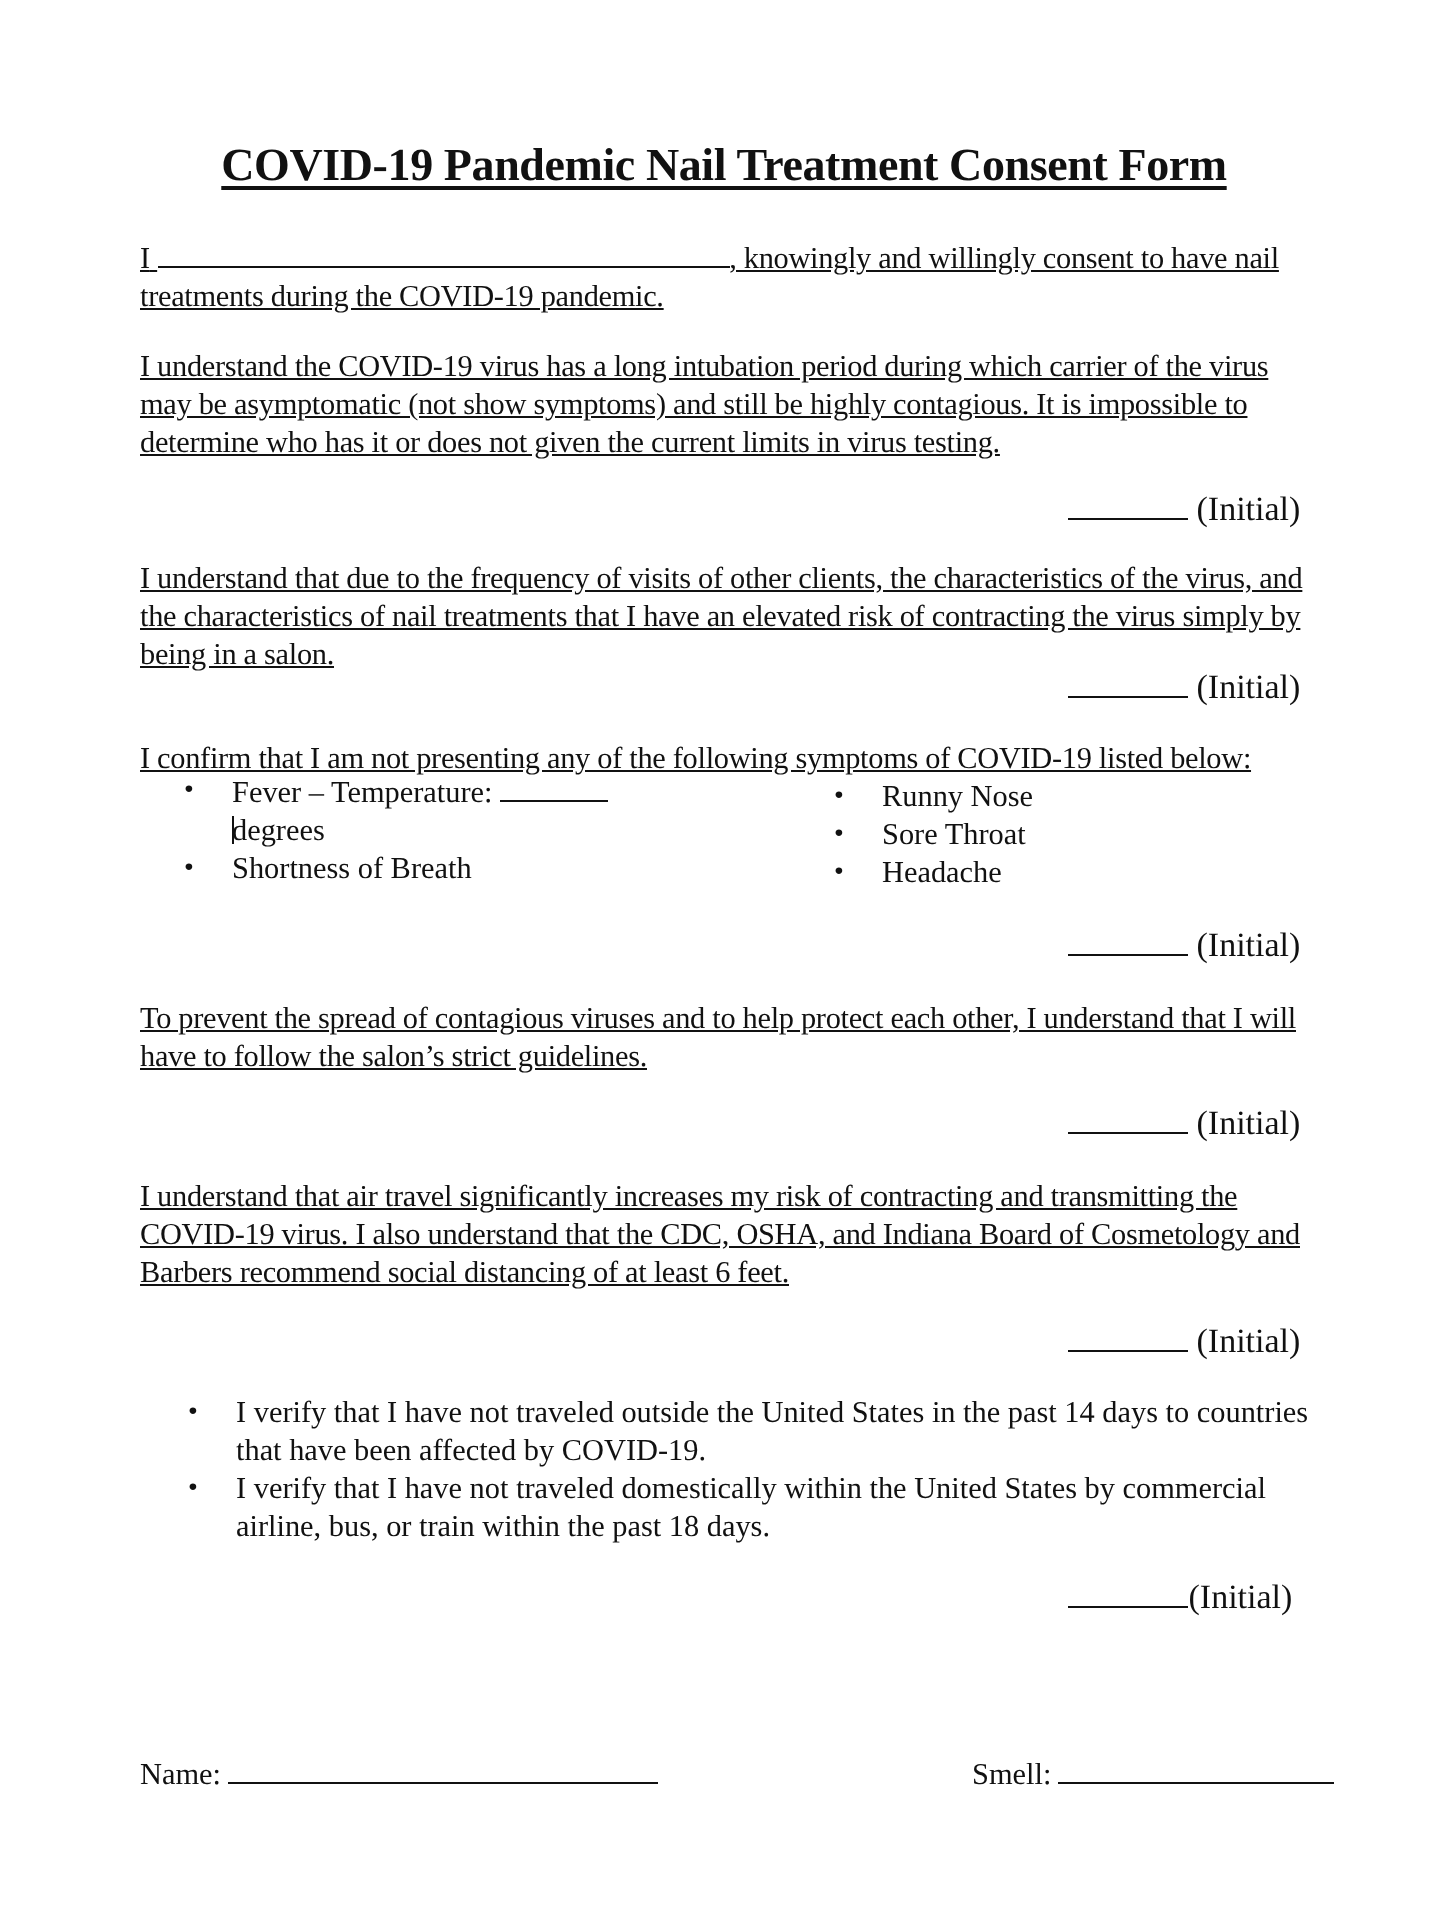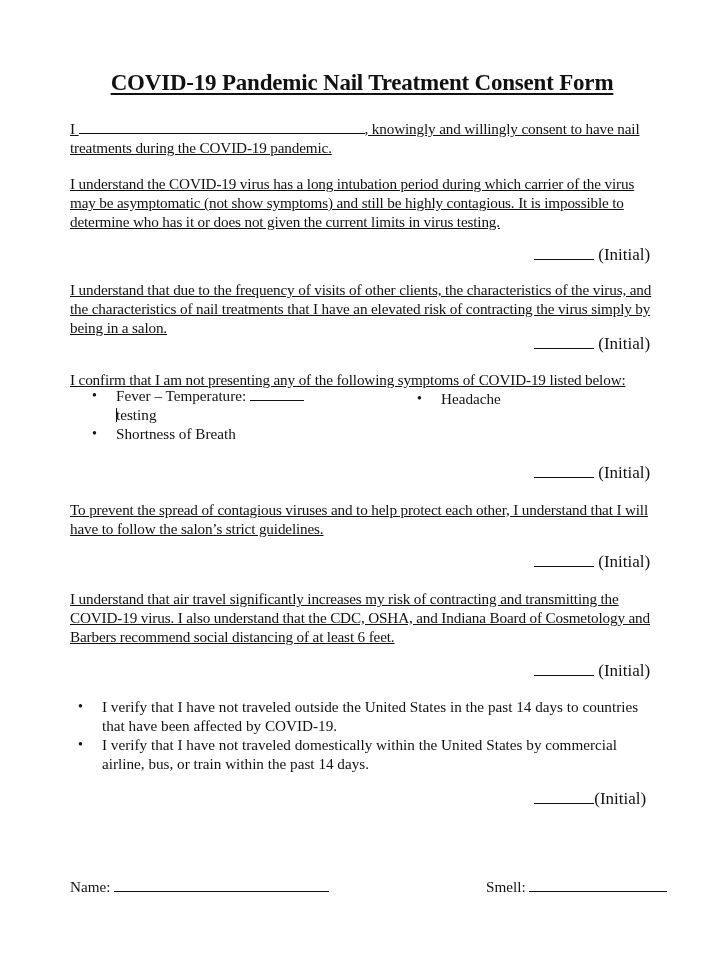--- a/index.html
+++ b/index.html
@@ -41,49 +41,51 @@
   <span class="blank"></span>
   <span>(Initial)</span>
 </div>
 
 <div class="abs para" style="top:370px; width:620px;">I confirm that I am not presenting any of the following symptoms of COVID-19 listed below:</div>
 
 <ul class="abs sym" style="left:90px; top:386px; width:260px;">
   <li>
     <span>Fever – Temperature:</span>
     <span class="blank" style="width:54px;"></span><br>
-    <span class="cursor"></span><span>testing</span>
+    <span class="cursor"></span><span>degrees</span>
   </li>
   <li>Shortness of Breath</li>
 </ul>
 
 <ul class="abs sym" style="left:415px; top:389px; width:200px;">
+  <li>Runny Nose</li>
+  <li>Sore Throat</li>
   <li>Headache</li>
 </ul>
 
 <div class="abs initial" style="top:463px;">
   <span class="blank"></span>
   <span>(Initial)</span>
 </div>
 
 <div class="abs para" style="top:500px; width:585px;">To prevent the spread of contagious viruses and to help protect each other, I understand that I will have to follow the salon’s strict guidelines.</div>
 <div class="abs initial" style="top:552px;">
   <span class="blank"></span>
   <span>(Initial)</span>
 </div>
 
 <div class="abs para" style="top:589px; width:585px;">I understand that air travel significantly increases my risk of contracting and transmitting the COVID-19 virus. I also understand that the CDC, OSHA, and Indiana Board of Cosmetology and Barbers recommend social distancing of at least 6 feet.</div>
 <div class="abs initial" style="top:661px;">
   <span class="blank"></span>
   <span>(Initial)</span>
 </div>
 
-<ul class="abs sym travel" style="left:76px; top:697px; width:580px;">
+<ul class="abs sym travel" style="left:92px; top:697px; width:580px;">
   <li>I verify that I have not traveled outside the United States in the past 14 days to countries that have been affected by COVID-19.</li>
-  <li>I verify that I have not traveled domestically within the United States by commercial airline, bus, or train within the past 14 days.</li>
+  <li>I verify that I have not traveled domestically within the United States by commercial airline, bus, or train within the past 18 days.</li>
 </ul>
 
 <div class="abs initial" style="top:789px;">
   <span class="blank" style="margin-right:-4px;"></span>
   <span>(Initial)</span>
 </div>
 
 <div class="abs sig" style="left:70px; top:877px;">
   <span>Name:</span>
   <span class="blank" style="width:215px;"></span>

